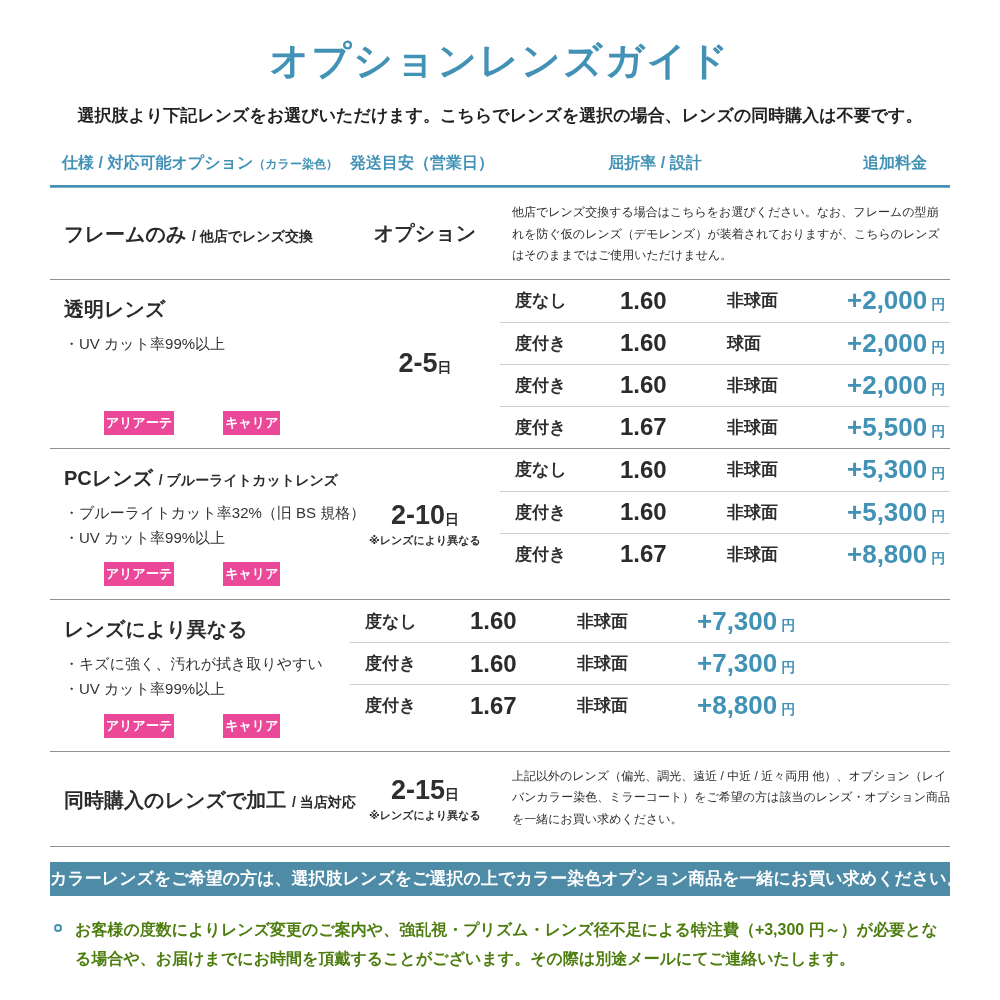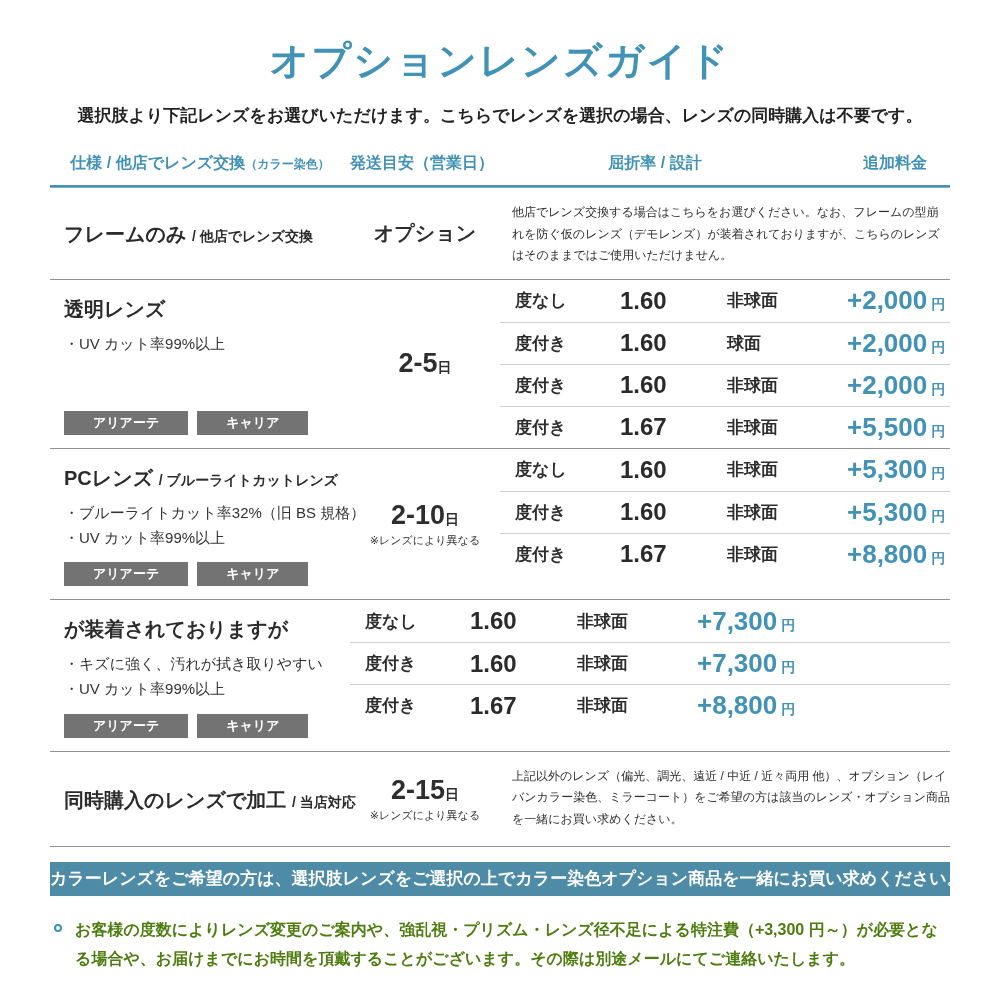--- a/index.html
+++ b/index.html
@@ -62,41 +62,42 @@
     flex-direction:column;
     padding:16px 0 13px 14px;
   }
   .sec-left.center-v { justify-content:center; }
   .sec-title { font-size:20px; font-weight:bold; color:#2b2b2b; white-space:nowrap; }
   .sec-title .suffix { font-size:14px; font-weight:bold; }
   .bullets { margin-top:9px; }
   .bullet { font-size:15px; line-height:1.65; color:#333; white-space:nowrap; }
   .badges { margin-top:auto; display:flex; gap:9px; padding-top:12px; }
   .badge {
-    background:#737373;
+    background:#ec4899;
     color:#fff;
     font-size:13px;
     font-weight:bold;
-    padding:3px 29px;
+    padding:3px 2px;
     white-space:nowrap;
+    margin-left:40px;
   }
 
   .sec-mid {
     width:150px;
     display:flex;
     flex-direction:column;
     align-items:center;
     justify-content:center;
     text-align:center;
   }
   .ship-plain { font-size:20px; font-weight:bold; }
   .ship-line { font-weight:bold; white-space:nowrap; }
   .ship-num  { font-size:27px; }
   .ship-unit { font-size:14px; }
-  .ship-note { font-size:11px; font-weight:normal; margin-top:2px; white-space:nowrap; }
+  .ship-note { font-size:11px; font-weight:bold; margin-top:2px; white-space:nowrap; }
 
   .sec-right { flex:1; display:flex; flex-direction:column; }
   .sec-desc {
     padding:14px 0 12px 12px;
     font-size:12px;
     line-height:1.8;
     color:#2e2e2e;
   }
 
   .lens-row { display:flex; align-items:center; height:42px; }
@@ -147,21 +148,21 @@
 </style>
 </head>
 <body>
 
 <div class="wrap">
 
   <div class="page-title">オプションレンズガイド</div>
   <div class="page-subtitle">選択肢より下記レンズをお選びいただけます。こちらでレンズを選択の場合、レンズの同時購入は不要です。</div>
 
   <div class="cols-header">
-    <div class="ch ch1"><span>仕様 / 他店でレンズ交換</span><span class="ch-small">（カラー染色）</span></div>
+    <div class="ch ch1"><span>仕様 / 対応可能オプション</span><span class="ch-small">（カラー染色）</span></div>
     <div class="ch ch2">発送目安（営業日）</div>
     <div class="ch ch3">屈折率 / 設計</div>
     <div class="ch ch4">追加料金</div>
   </div>
 
   <div class="double-line"></div>
 
   <div class="section sec-0">
     <div class="sec-left center-v">
       <div class="sec-title"><span>フレームのみ</span> <span class="suffix">/ 他店でレンズ交換</span></div>
@@ -249,21 +250,21 @@
         <div class="c-power">度付き</div>
         <div class="c-index">1.67</div>
         <div class="c-design">非球面</div>
         <div class="c-price"><span>+8,800</span><span class="yen">円</span></div>
       </div>
     </div>
   </div>
 
   <div class="section">
     <div class="sec-left">
-      <div class="sec-title">が装着されておりますが</div>
+      <div class="sec-title">レンズにより異なる</div>
       <div class="bullets">
         <div class="bullet">・キズに強く、汚れが拭き取りやすい</div>
         <div class="bullet">・UV カット率99%以上</div>
       </div>
       <div class="badges">
         <span class="badge">アリアーテ</span>
         <span class="badge">キャリア</span>
       </div>
     </div>
     <div class="sec-right">

